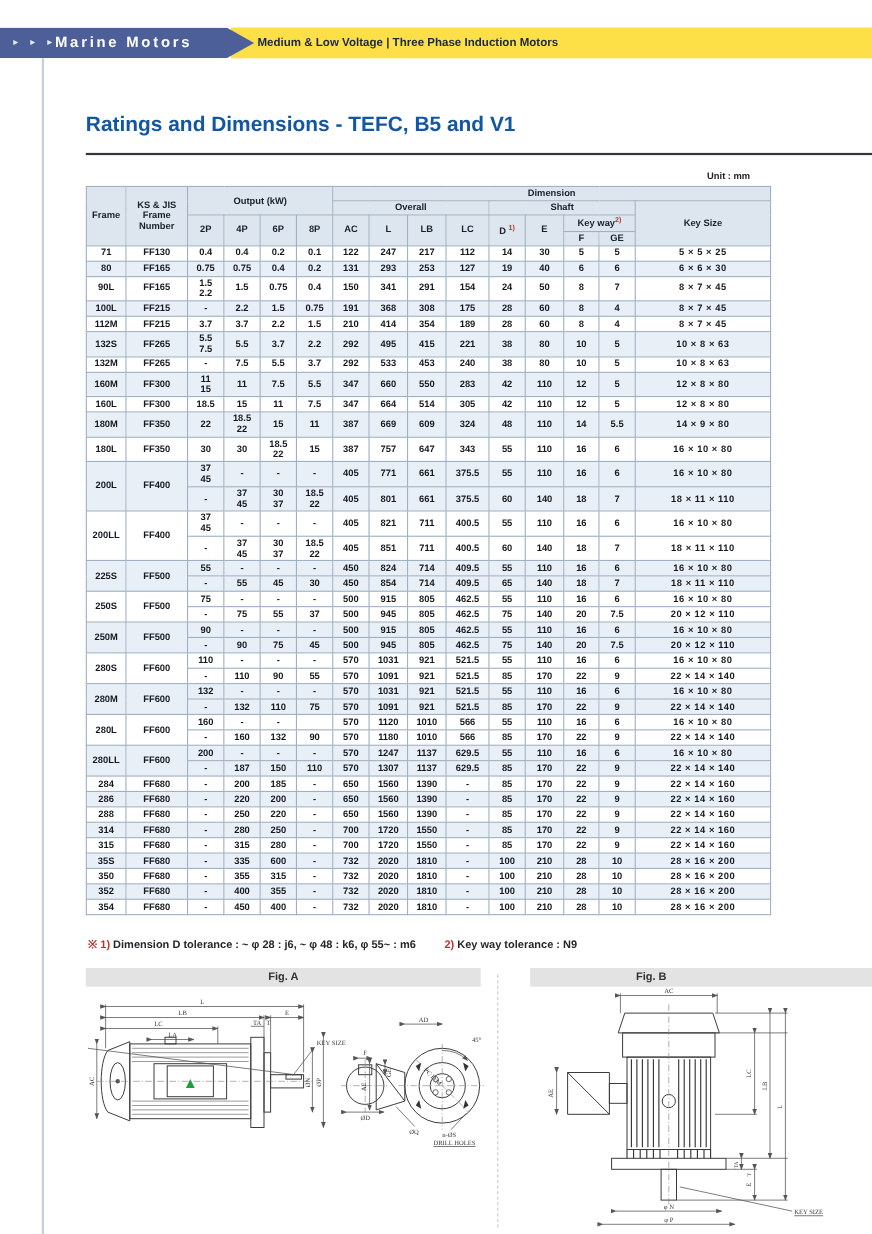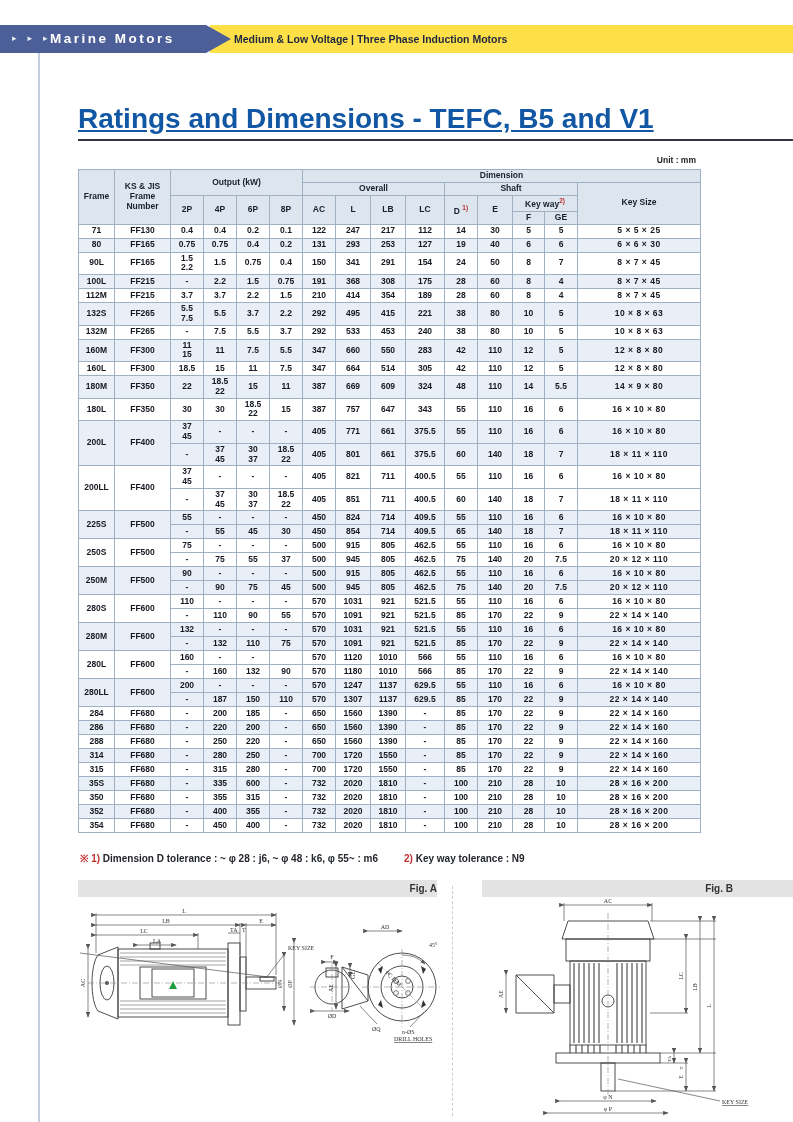--- a/index.html
+++ b/index.html
@@ -10,43 +10,43 @@
   .band .sub{position:absolute;left:24px;top:0;height:28px;line-height:28px;
              font-size:10.5px;font-weight:bold;color:#1d2742;white-space:nowrap;}
   .banner{position:absolute;left:0;top:25px;width:232px;height:28px;background:#4d5f99;
           clip-path:polygon(0 0,206px 0,231px 50%,206px 100%,0 100%);}
   .banner .bullets{position:absolute;left:12px;top:0;height:28px;line-height:27px;
                    color:#e6ebf6;font-size:9px;letter-spacing:11px;}
   .banner .brand{position:absolute;left:50px;top:0;height:28px;line-height:28px;
                  color:#ffffff;font-weight:bold;font-size:13.5px;letter-spacing:2.5px;white-space:nowrap;}
   .left-rule{position:absolute;left:38px;top:53px;bottom:0;width:2px;background:#c3cedf;}
   
-  .title{position:absolute;left:78px;top:103px;font-size:28px;font-weight:bold;color:#1257a3;white-space:nowrap;text-decoration:underline;}
+  .title{position:absolute;left:78px;top:103px;font-size:19px;font-weight:bold;color:#1257a3;white-space:nowrap;}
   .title-rule{position:absolute;left:78px;top:139px;right:0;height:2px;background:#33363f;}
-  .unit{position:absolute;left:74px;top:155px;width:622px;text-align:right;font-size:8.5px;font-weight:bold;color:#222;}
+  .unit{position:absolute;left:60px;top:155px;width:622px;text-align:right;font-size:8.5px;font-weight:bold;color:#222;}
   
   table.ratings{position:absolute;left:78px;top:169px;width:622px;border-collapse:collapse;
                 table-layout:fixed;font-size:8.5px;font-weight:bold;line-height:1.15;}
   table.ratings th,table.ratings td{border:1px solid #9fb0c2;padding:1px 0;text-align:center;
                 vertical-align:middle;white-space:pre-line;overflow:hidden;}
   table.ratings{border:1px solid #60809f;}
   table.ratings thead th{background:#dde6ef;color:#17202c;}
   table.ratings thead tr{height:13px;}
   table.ratings tbody tr{height:14px;}
   table.ratings tbody tr.alt td{background:#e9eff6;}
   table.ratings tbody tr.g-first td{border-top-color:#60809f;}
   table.ratings td.key{letter-spacing:0.5px;}
   .sup{color:#c03030;font-size:6.5px;vertical-align:super;}
   
   .footnote{position:absolute;left:80px;top:851px;font-size:10px;font-weight:bold;color:#23262b;white-space:nowrap;}
   .footnote .red{color:#c03030;}
   .footnote .gap{display:inline-block;width:26px;}
   
   .figcap{position:absolute;top:880px;height:17px;background:#e3e3e3;font-size:10px;font-weight:bold;
-          color:#333;text-align:right;line-height:17px;}
+          color:#333;text-align:center;line-height:17px;}
   .figcap.a{left:78px;width:359px;}
   .figcap.b{left:482px;width:311px;padding-right:0;}
   .figcap.b span{position:relative;left:-60px;margin-left:29px;}
   .fig-divider{position:absolute;left:452px;top:886px;height:230px;border-left:1px dashed #c9ccd4;}
   .figsvg{position:absolute;}
   .figsvg text{font-family:"Liberation Serif",serif;font-size:6px;fill:#333;}
   .figsvg .dim{stroke:#555;stroke-width:0.7;fill:none;}
   .figsvg .out{stroke:#3a3a3a;stroke-width:0.9;fill:none;}
   .figsvg .cl{stroke:#888;stroke-width:0.6;stroke-dasharray:6 2 1 2;fill:none;}
 </style>

